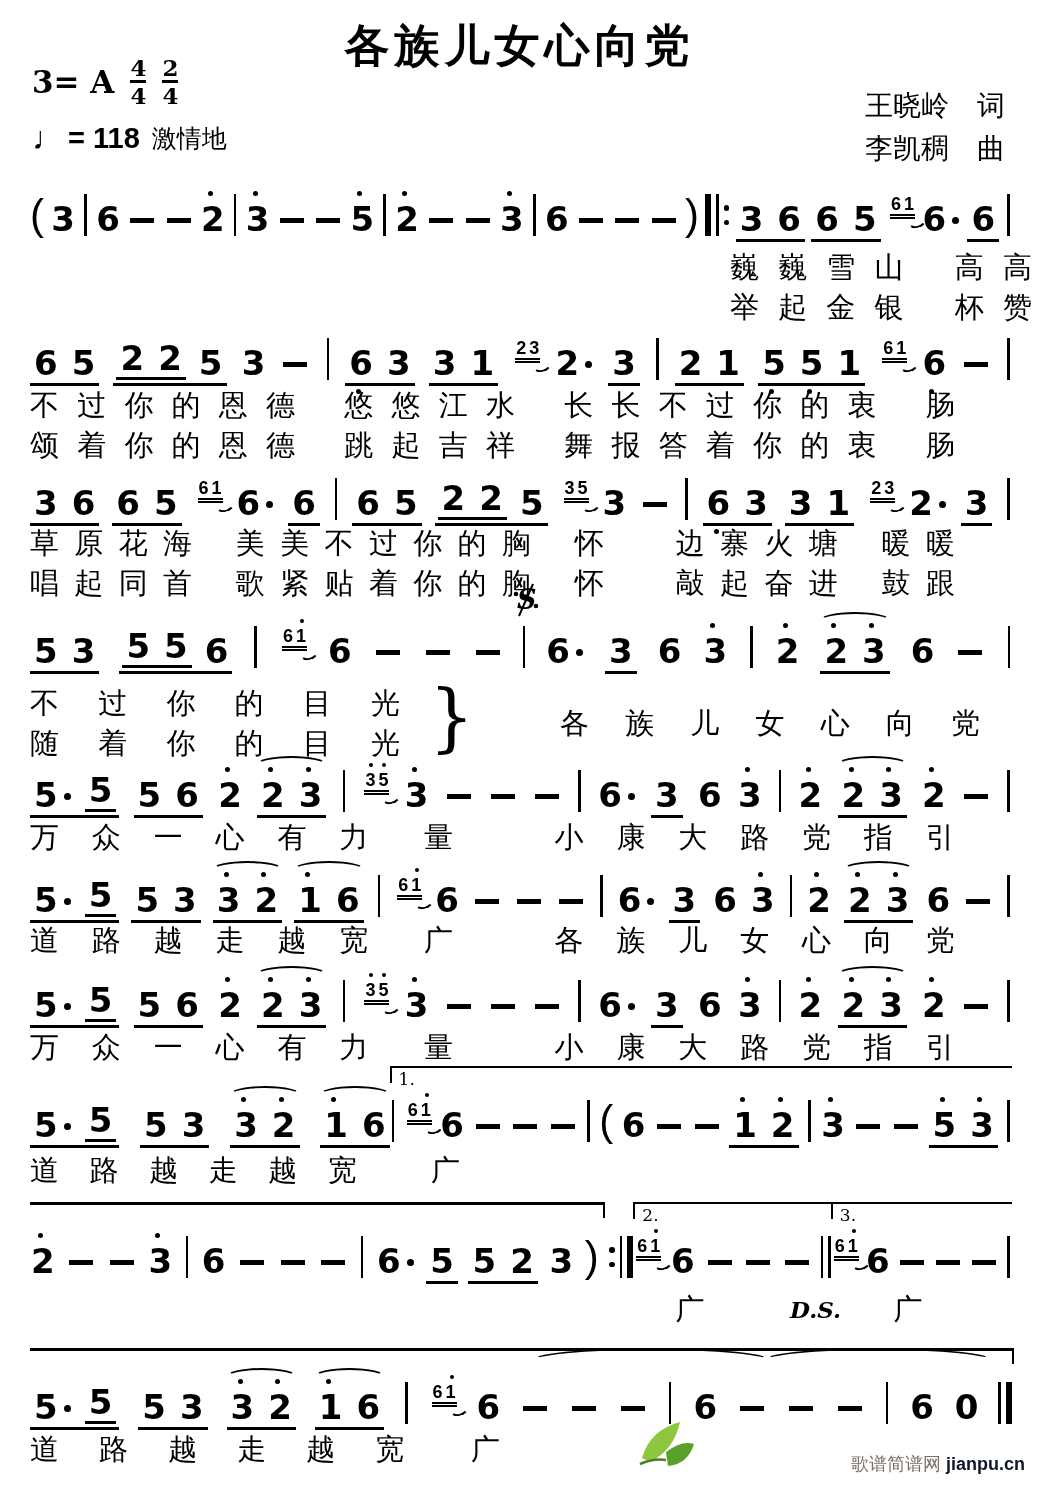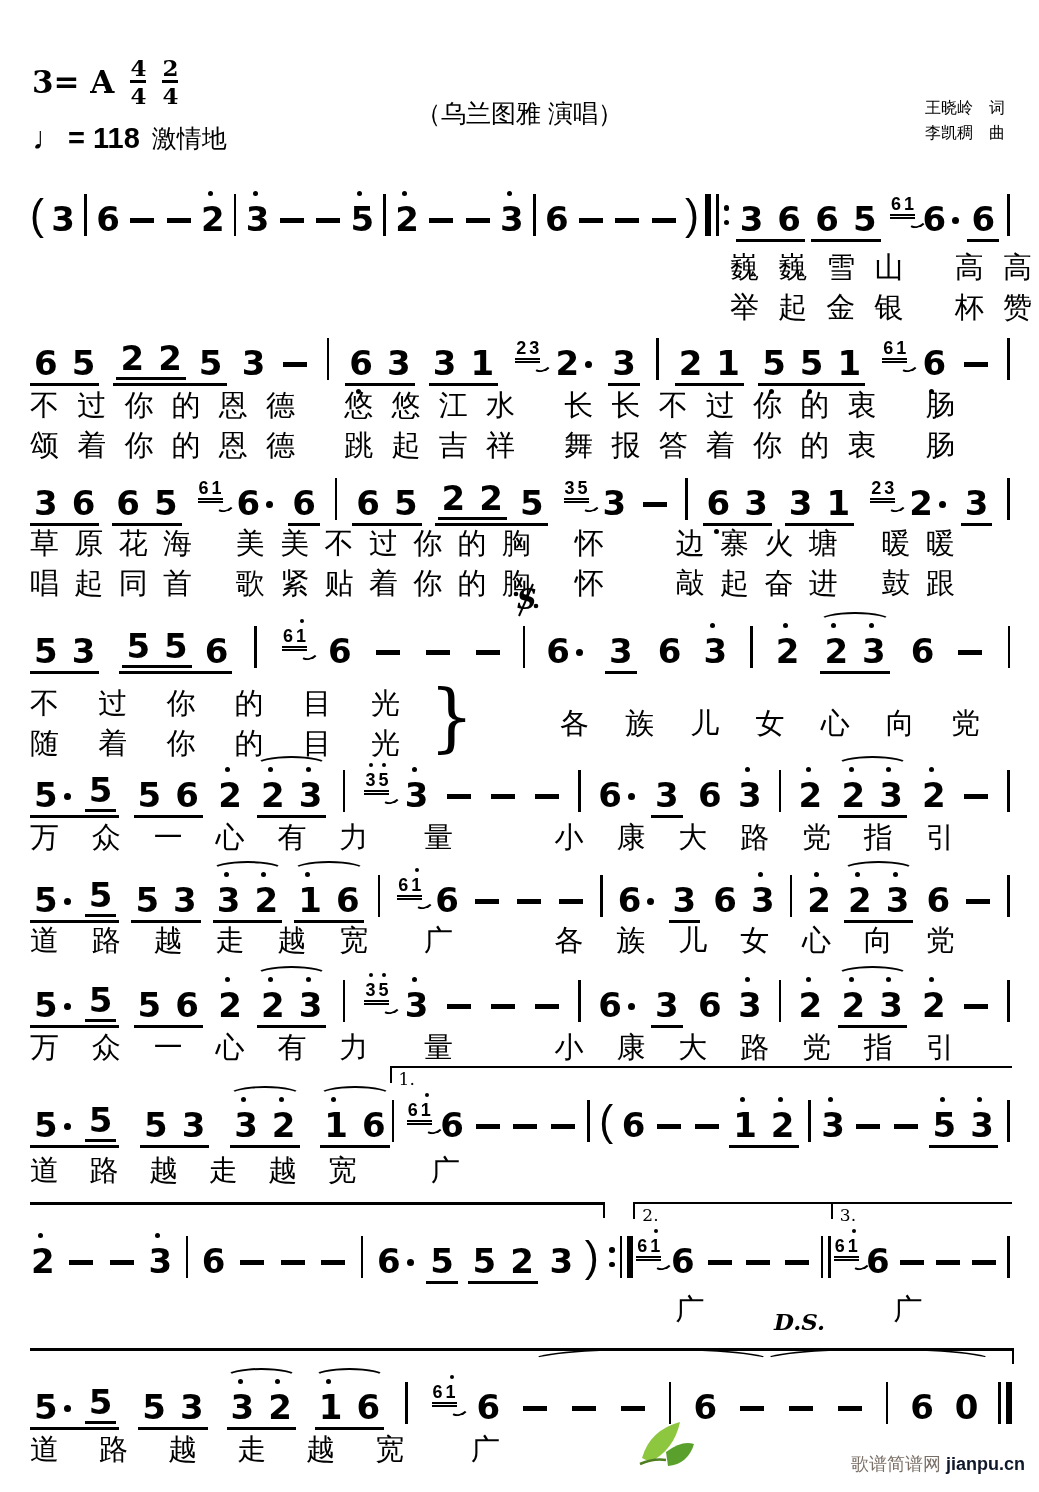--- a/index.html
+++ b/index.html
@@ -12,21 +12,21 @@
     font-size:45px;font-weight:bold;letter-spacing:5px;font-family:"DejaVu Sans",sans-serif;}
   .subtitle{position:absolute;top:97px;left:0;width:100%;text-align:center;font-size:25px;}
   .keyrow{position:absolute;left:32px;top:56px;font-size:31px;font-weight:bold;
     font-family:"DejaVu Serif",serif;display:flex;align-items:center;}
   .frac{display:inline-flex;flex-direction:column;align-items:center;font-size:23px;line-height:1.05;
     margin-left:16px;font-weight:bold;}
   .frac .den{border-top:3px solid #000;padding-top:1px;}
   .temporow{position:absolute;left:32px;top:120px;font-size:29px;font-weight:bold;display:flex;align-items:center;}
   .tnote{font-size:32px;margin-right:4px;}
   .mood{font-size:25px;font-weight:normal;margin-left:12px;}
-  .credits{position:absolute;right:34px;top:96px;text-align:right;font-size:16px;line-height:1.55;}
+  .credits{position:absolute;right:34px;top:84px;text-align:right;font-size:28px;line-height:1.55;}
 
   
   .score{position:absolute;left:0;top:0;width:100%;}
   .line{position:absolute;left:30px;width:982px;}
   .l1{top:192px}.l2{top:336px}.l3{top:476px}.l4{top:624px}.l5{top:768px}
   .l6{top:873px}.l7{top:978px}.l8{top:1098px}.l9{top:1234px}.l10{top:1380px}
 
   .notes{display:flex;width:100%;position:relative;height:44px;align-items:flex-end;}
   .seg{display:flex;justify-content:space-between;align-items:flex-end;position:relative;height:44px;}
 
@@ -85,21 +85,21 @@
     font-size:26px;font-family:"DejaVu Serif",serif;}
   .leaf{position:absolute;left:636px;top:1414px;}
   .wm{position:absolute;right:14px;top:1452px;font-size:18px;color:#7a6f66;}
   .wurl{font-weight:bold;}
 </style>
 </head>
 <body>
 
 <div class="page">
 
-  <div class="subtitle">（乌兰图雅 演唱）</div>
+  <div class="title">各族儿女心向党</div>
 
   <div class="keyrow">
     <span>3= A</span>
     <span class="frac">
       <b class="num">4</b>
       <b class="den">4</b>
     </span>
     <span class="frac">
       <b class="num">2</b>
       <b class="den">4</b>
@@ -1308,21 +1308,21 @@
             </span>
             <i class="dash"></i>
             <i class="dash"></i>
             <i class="dash"></i>
             <i class="vb t solo"></i>
           </div>
         </div>
         <div class="lyr one" style="left: 640px; width: 40px; top: 58px;">
           <span class="lc">广</span>
         </div>
-        <div class="lyr ds" style="left: 744px; width: 72px; top: 62px; margin-top: 12px;">D.S.</div>
+        <div class="lyr ds" style="left: 760px; width: 72px; top: 62px;">D.S.</div>
         <div class="lyr one" style="left: 858px; width: 40px; top: 58px;">
           <span class="lc">广</span>
         </div>
       </div>
       <div class="line l10">
         <i class="topline hook" style="left: 0px; width: 984px;"></i>
         <div class="notes">
           <div class="seg" style="flex: 23.2 1 0%;">
             <span class="beam">
               <span class="note">

